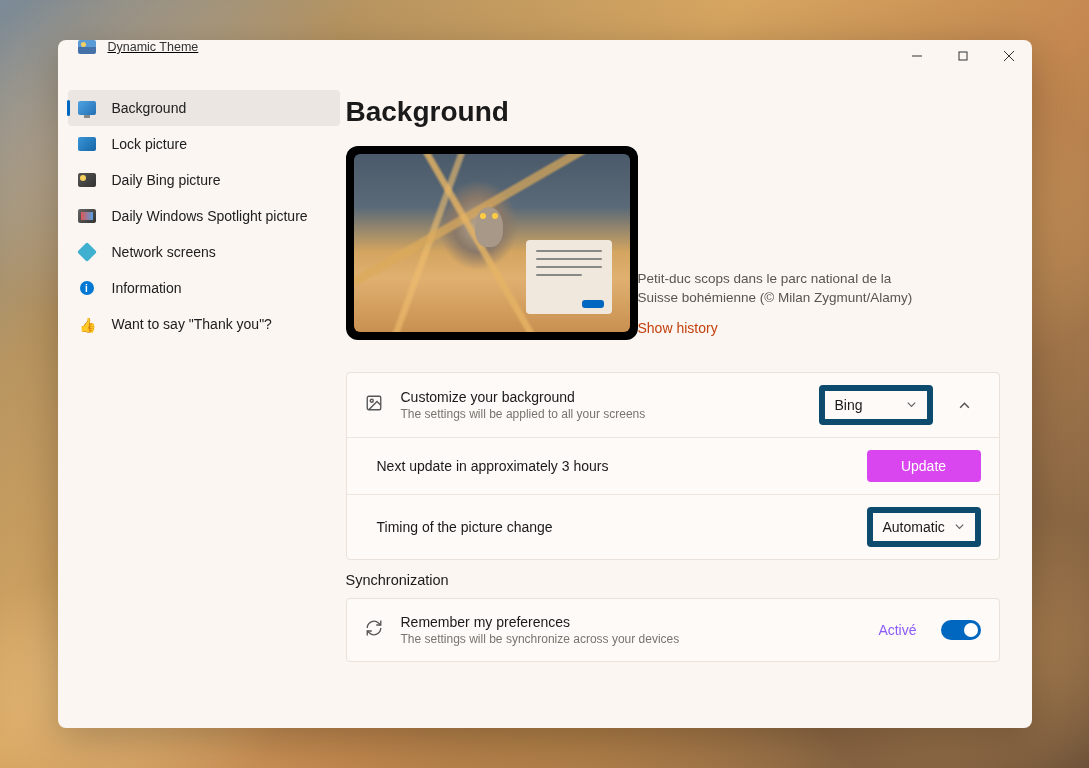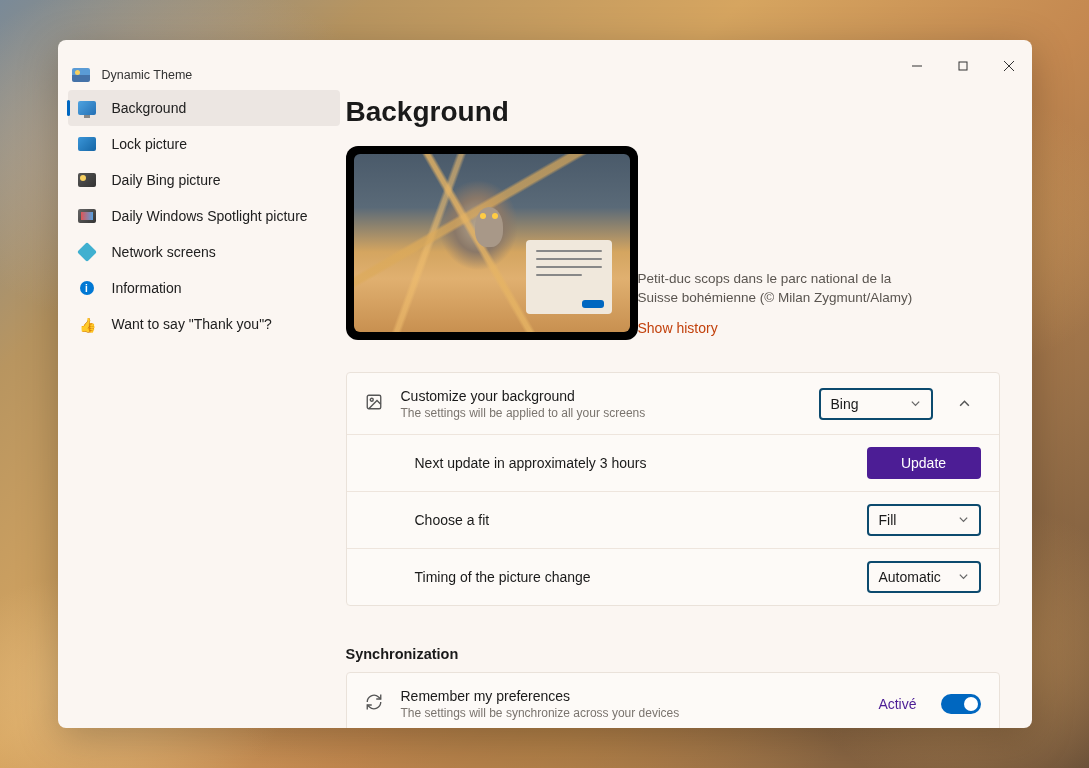--- a/index.html
+++ b/index.html
@@ -23,22 +23,23 @@
   position: relative;
   width: 974px; height: 688px;
   background: #fbf6f2;
   border-radius: 8px;
   box-shadow: 0 10px 40px rgba(0,0,0,0.25);
   display: flex; flex-direction: column;
   overflow: hidden;
 }
 .titlebar {
   height: 42px;
-  display: flex; align-items: flex-end;
-  padding-left: 14px;
+  display: flex; align-items: flex-start;
+  padding-left: 20px;
+  text-decoration: underline;
 }
 .titlebar-left { display: flex; align-items: center; gap: 12px; }
 .app-icon {
   width: 18px; height: 14px;
   background: linear-gradient(to bottom, #5a9bd5 50%, #4472a8 50%);
   border-radius: 2px;
   position: relative;
 }
 .app-icon::after { content:""; position:absolute; left:3px; top:2px; width:5px; height:5px; background:#f7d060; border-radius:50%; }
 .title-text { font-size: 12.5px; color: #333; }
@@ -108,55 +109,55 @@
 .note-btn { position:absolute; right:8px; bottom:6px; width:22px; height:8px; background:#0067c0; border-radius:3px; }
 
 .preview-meta { flex: 1; padding-bottom: 4px; }
 .caption { font-size: 13.5px; color: #5a5550; line-height: 1.4; margin-bottom: 12px; max-width: 280px; }
 .history-link { font-size: 14px; color: #c2410c; cursor: pointer; }
 
 .card {
   background: #fdfaf7;
   border: 1px solid #eae2da;
   border-radius: 4px;
-  margin-bottom: 40px;
+  margin-bottom: 12px;
 }
 .card-row {
   min-height: 62px;
   display: flex; align-items: center;
   padding: 12px 18px;
   border-bottom: 1px solid #eee5dd;
   gap: 16px;
 }
 .card-row:last-child { border-bottom: none; }
-.card-row.sub { padding-left: 68px; min-height: 52px; }
+.card-row.sub { padding-left: 30px; min-height: 52px; }
 .row-icon { width: 20px; color: #555; }
 .row-text { flex: 1; }
 .row-title { font-size: 14px; color: #1a1a1a; }
 .row-sub { font-size: 12px; color: #7a746e; margin-top: 2px; }
 .select {
-  width: 114px; height: 32px;
+  width: 114px; height: 40px;
   background: #fdfaf7;
-  border: 2px solid #0c4a6e;
+  border: 6px solid #0c4a6e;
   border-radius: 4px;
   padding: 0 10px;
   display: flex; align-items: center; justify-content: space-between;
   font-size: 14px; color: #1a1a1a;
   cursor: pointer;
 }
 .chev { color: #666; }
 .expand-btn { width: 32px; height:32px; display:flex;align-items:center;justify-content:center;color:#555;cursor:pointer;border-radius:4px;}
 .btn-primary {
   width: 114px; height: 32px;
-  background: #4c1d95; color: #fff;
+  background: #d946ef; color: #fff;
   border: none; border-radius: 4px;
   font-size: 14px; cursor: pointer;
 }
-.section-header { font-size: 14.5px; font-weight: 700; color: #1a1a1a; margin-bottom: 10px; }
-.toggle-label { font-size: 14px; color: #4c1d95; margin-right: 8px; }
+.section-header { font-size: 14.5px; font-weight: 400; color: #1a1a1a; margin-bottom: 10px; }
+.toggle-label { font-size: 14px; color: #8b5cf6; margin-right: 8px; }
 .toggle {
   width: 40px; height: 20px; background: #0067c0; border-radius: 10px;
   position: relative; cursor: pointer;
 }
 .toggle::after { content:""; position:absolute; right:3px; top:3px; width:14px; height:14px; background:#fff; border-radius:50%; }
 </style>
 </head>
 <body>
 
 <div class="desktop-bg"></div>
@@ -277,33 +278,20 @@
           </div>
         </div>
 
         <div class="card-row sub">
           <div class="row-text">
             <div class="row-title">Next update in approximately 3 hours</div>
           </div>
           <button class="btn-primary">Update</button>
         </div>
 
-        <div class="card-row sub">
-          <div class="row-text">
-            <div class="row-title">Choose a fit</div>
-          </div>
-          <div class="select">
-            <span>Fill</span>
-            <span class="chev">
-              <svg width="11" height="11" viewBox="0 0 12 12">
-                  <path d="M2 4l4 4 4-4" fill="none" stroke="currentColor" stroke-width="1.4"></path>
-                </svg>
-            </span>
-          </div>
-        </div>
 
         <div class="card-row sub">
           <div class="row-text">
             <div class="row-title">Timing of the picture change</div>
           </div>
           <div class="select">
             <span>Automatic</span>
             <span class="chev">
               <svg width="11" height="11" viewBox="0 0 12 12">
                   <path d="M2 4l4 4 4-4" fill="none" stroke="currentColor" stroke-width="1.4"></path>

